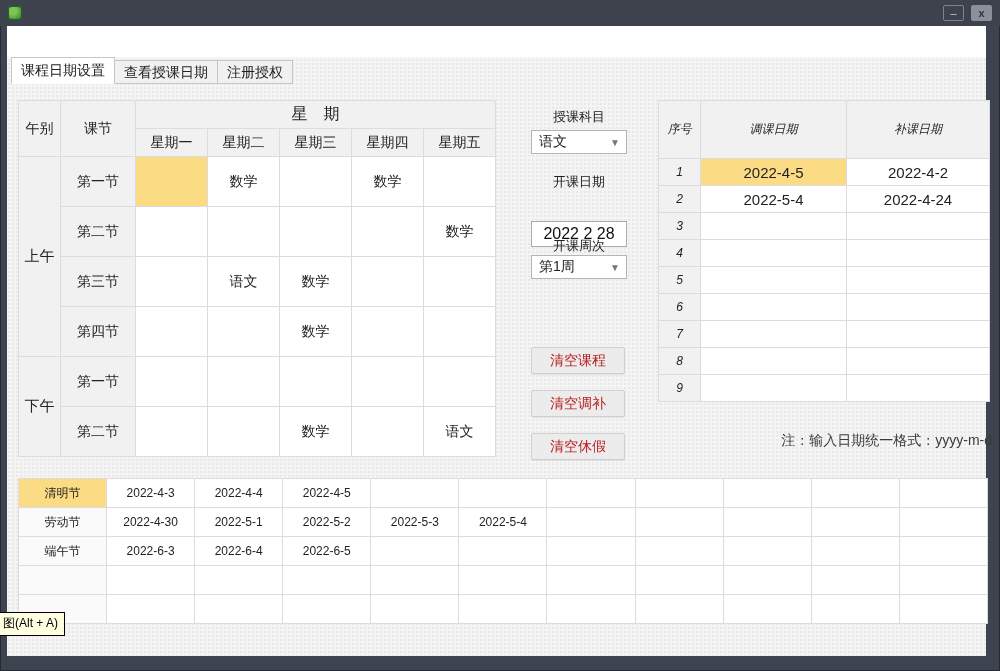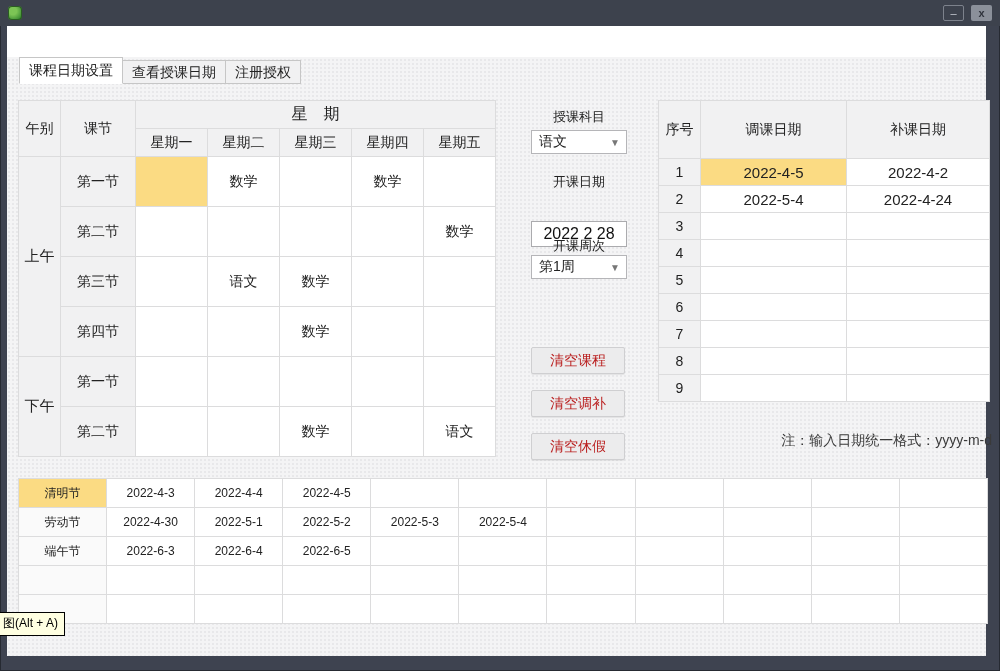--- a/index.html
+++ b/index.html
@@ -28,21 +28,21 @@
   .win-btn.close{background:#8b909a;color:#2f333c;font-weight:bold;}
   
   .content{
     position:absolute;left:7px;top:26px;width:979px;height:630px;
     background-color:#f4f4f5;
     background-image:radial-gradient(#e8e8ea 1px, transparent 1px);
     background-size:4px 4px;
   }
   .topstrip{position:absolute;left:0;top:0;width:100%;height:31px;background:#ffffff;}
   
-  .tabs{position:absolute;left:12px;top:31px;display:flex;align-items:flex-end;}
+  .tabs{position:absolute;left:4px;top:31px;display:flex;align-items:flex-end;}
   .tab{
     box-sizing:border-box;height:24px;line-height:22px;padding:0 9px;
     font-size:14px;color:#222;background:#f1f1f2;border:1px solid #c6c6c6;
     margin-right:-1px;cursor:default;white-space:nowrap;
   }
   .tab.active{background:#ffffff;height:27px;line-height:25px;border-bottom-color:#ffffff;z-index:2;position:relative;}
   
   table{border-collapse:collapse;table-layout:fixed;background:#fff;}
   th,td{border:1px solid #dcdcdd;text-align:center;font-weight:normal;
     color:#222;overflow:hidden;white-space:nowrap;box-sizing:border-box;padding:0 2px;}
@@ -53,21 +53,21 @@
   .sched{position:absolute;left:11px;top:74px;width:477px;}
   .sched th,.sched td{font-size:14px;}
   .sched tr.hrow{height:28px;}
   .sched tr.brow{height:50px;}
   .sched .week-span{font-size:16px;}
   .sched .ampm{font-size:15px;}
   
   .adj{position:absolute;left:651px;top:74px;width:331px;}
   .adj tr.hrow{height:58px;}
   .adj tr.brow{height:27px;}
-  .adj th{font-size:14px;}
+  .adj th{font-size:12px;font-style:italic;}
   .adj td{font-size:15px;}
   
   .hol{position:absolute;left:11px;top:452px;width:970px;}
   .hol tr{height:29px;}
   .hol th{font-size:13px;}
   .hol td{font-size:12px;}
   .hol td.hname{background:#fafafa;}
   
   .ctl-label{position:absolute;left:524px;width:96px;text-align:center;font-size:13px;color:#222;}
   .combo{

